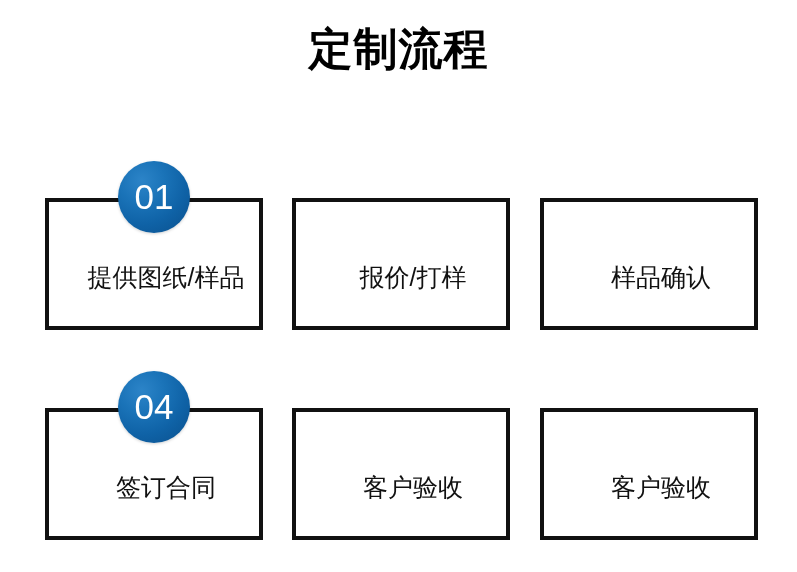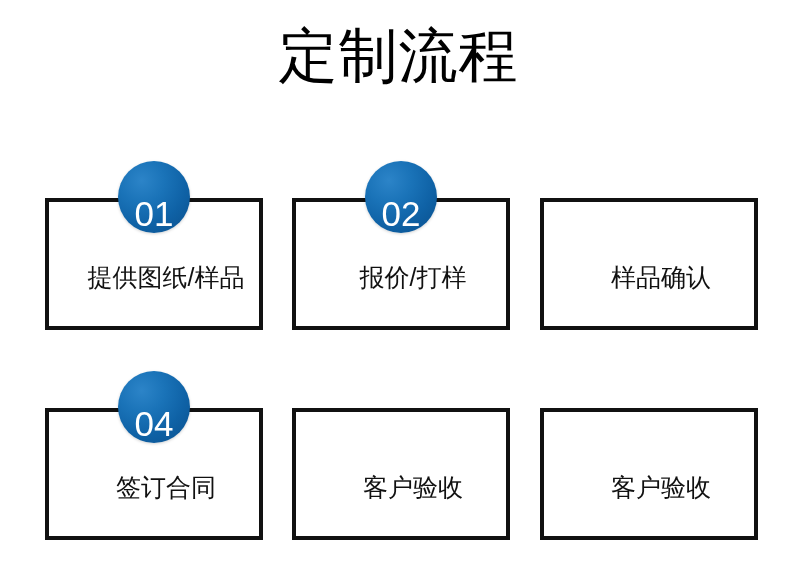--- a/index.html
+++ b/index.html
@@ -15,22 +15,22 @@
     font-family: "Liberation Sans", "DejaVu Sans", sans-serif;
     color: #000000;
   }
 
   #page-title {
     position: absolute;
     left: 0;
     top: 26px;
     width: 797px;
     text-align: center;
-    font-size: 59px;
-    font-weight: normal;
+    font-size: 44px;
+    font-weight: bold;
     line-height: 1.05;
     letter-spacing: 1px;
     color: #000000;
     white-space: nowrap;
   }
 
   #flow-grid {
     position: absolute;
     left: 0;
     top: 0;
@@ -78,21 +78,21 @@
     position: absolute;
     left: 50%;
     top: 0;
     width: 72px;
     height: 72px;
     margin-left: -36px;
     margin-top: -37px;
     border-radius: 50%;
     background: radial-gradient(circle at 33% 27%, #2c84c8 0%, #1a73b8 32%, #0f62a6 62%, #0a4f8c 100%);
     display: flex;
-    align-items: flex-end;
+    align-items: center;
     justify-content: center;
     box-shadow: 0 1px 3px rgba(0,0,0,0.18);
   }
 
   .step-badge-num {
     font-size: 35px;
     font-weight: normal;
     color: #ffffff;
     letter-spacing: 0px;
     line-height: 1;
@@ -118,23 +118,20 @@
     <div class="step-box"></div>
     <div class="step-label">提供图纸/样品</div>
     <div class="step-badge">
       <span class="step-badge-num">01</span>
     </div>
   </div>
 
   <div class="flow-step col-2 row-1">
     <div class="step-box"></div>
     <div class="step-label">报价/打样</div>
-    <div class="step-badge">
-      <span class="step-badge-num">02</span>
-    </div>
   </div>
 
   <div class="flow-step col-3 row-1">
     <div class="step-box"></div>
     <div class="step-label">样品确认</div>
   </div>
 
   <div class="flow-step col-1 row-2">
     <div class="step-box"></div>
     <div class="step-label">签订合同</div>

